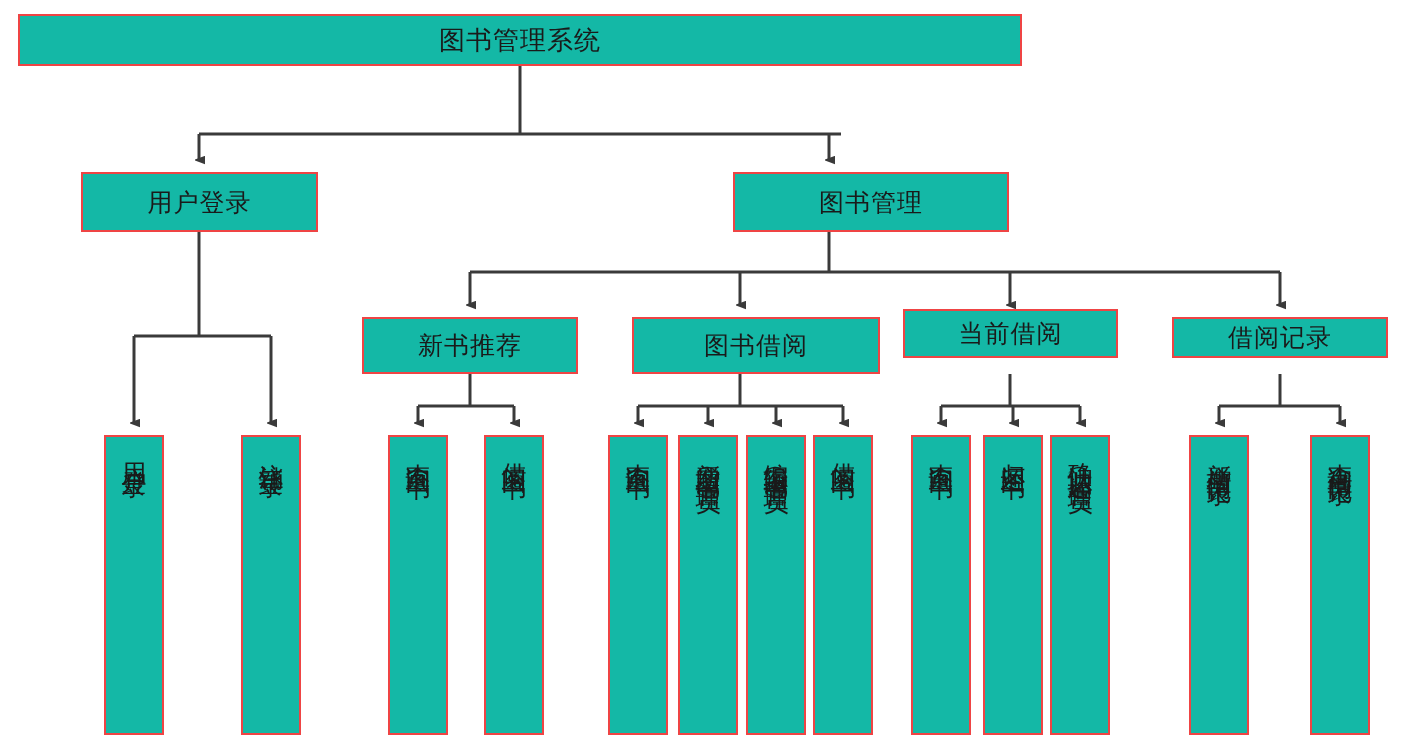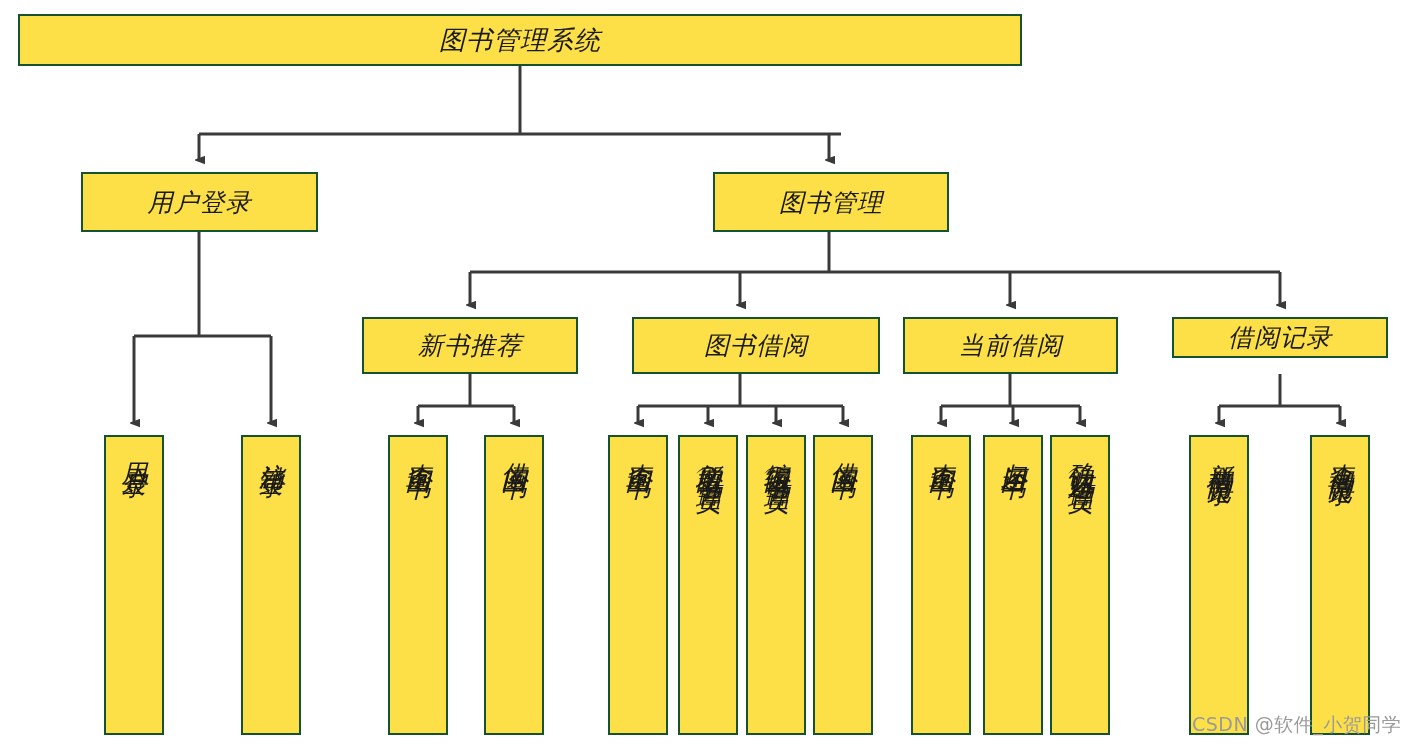--- a/index.html
+++ b/index.html
@@ -20,27 +20,26 @@
   #edges {
     position: absolute;
     left: 0;
     top: 0;
     width: 1405px;
     height: 747px;
   }
   .node {
     position: absolute;
     box-sizing: border-box;
-    border: 2px solid #14532d;
-    background: #fde047;
+    border: 2px solid #ef4444;
+    background: #14b8a6;
     display: flex;
     align-items: center;
     justify-content: center;
     color: #1a1a1a;
-    font-style: italic;
   }
   .node.h {
     font-size: 25px;
     letter-spacing: 1px;
   }
   .node.v {
     writing-mode: vertical-rl;
     text-orientation: upright;
     font-size: 25px;
     letter-spacing: 4px;
@@ -122,32 +121,32 @@
   </svg>
 
   <div class="node h" id="root-node" style="left: 18px; top: 14px; width: 1004px; height: 52px;">
     <span>图书管理系统</span>
   </div>
 
   <div id="level2-layer">
       <div class="node h" style="left: 81px; top: 172px; width: 237px; height: 60px;">
         <span class="">用户登录</span>
       </div>
-      <div class="node h" style="left: 713px; top: 172px; width: 236px; height: 60px;">
+      <div class="node h" style="left: 733px; top: 172px; width: 276px; height: 60px;">
         <span class="">图书管理</span>
       </div>
     </div>
   <div id="level3-layer">
       <div class="node h" style="left: 362px; top: 317px; width: 216px; height: 57px; text-align: center;">
         <span class="">新书推荐</span>
       </div>
       <div class="node h" style="left: 632px; top: 317px; width: 248px; height: 57px;">
         <span class="">图书借阅</span>
       </div>
-      <div class="node h" style="left: 903px; top: 317px; width: 215px; height: 57px;">
+      <div class="node h" style="left: 903px; top: 309px; width: 215px; height: 49px;">
         <span class="">当前借阅</span>
       </div>
       <div class="node h" style="left: 1172px; top: 317px; width: 216px; height: 41px;">
         <span class="">借阅记录</span>
       </div>
     </div>
   <div id="leaf-layer">
       <div class="node v" style="left: 104px; top: 435px; width: 60px; height: 300px;">
         <span class="vtext">用户登录</span>
       </div>
@@ -182,14 +181,13 @@
         <span class="vtext">确认归还（管理员）</span>
       </div>
       <div class="node v" style="left: 1189px; top: 435px; width: 60px; height: 300px;">
         <span class="vtext">新增借阅记录</span>
       </div>
       <div class="node v" style="left: 1310px; top: 435px; width: 60px; height: 300px;">
         <span class="vtext">查询借阅记录</span>
       </div>
     </div>
 
-  <div id="watermark">CSDN @软件_小贺同学</div>
 </div>
 
 </body></html>

